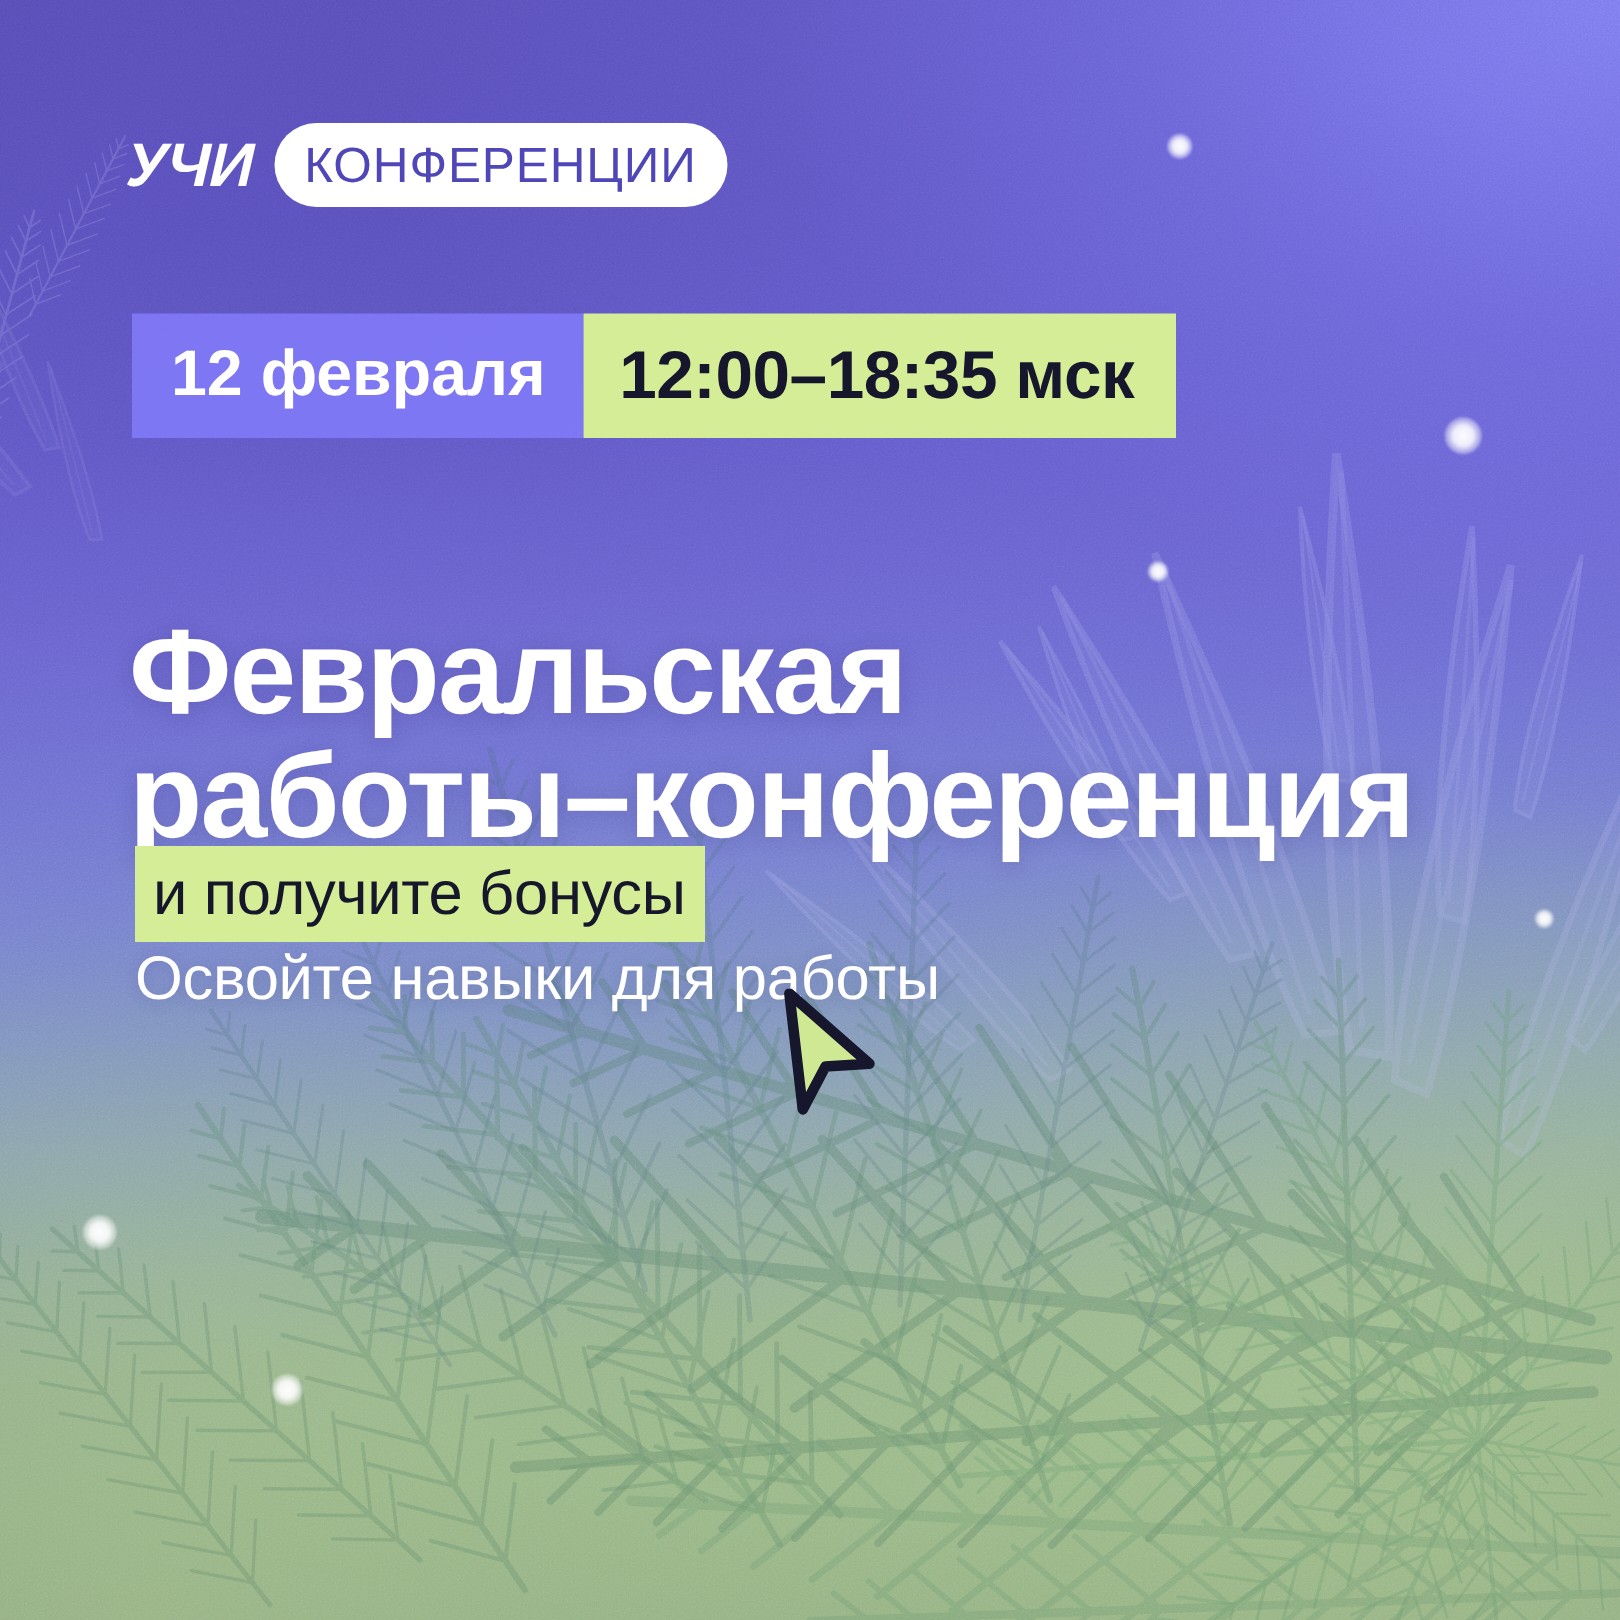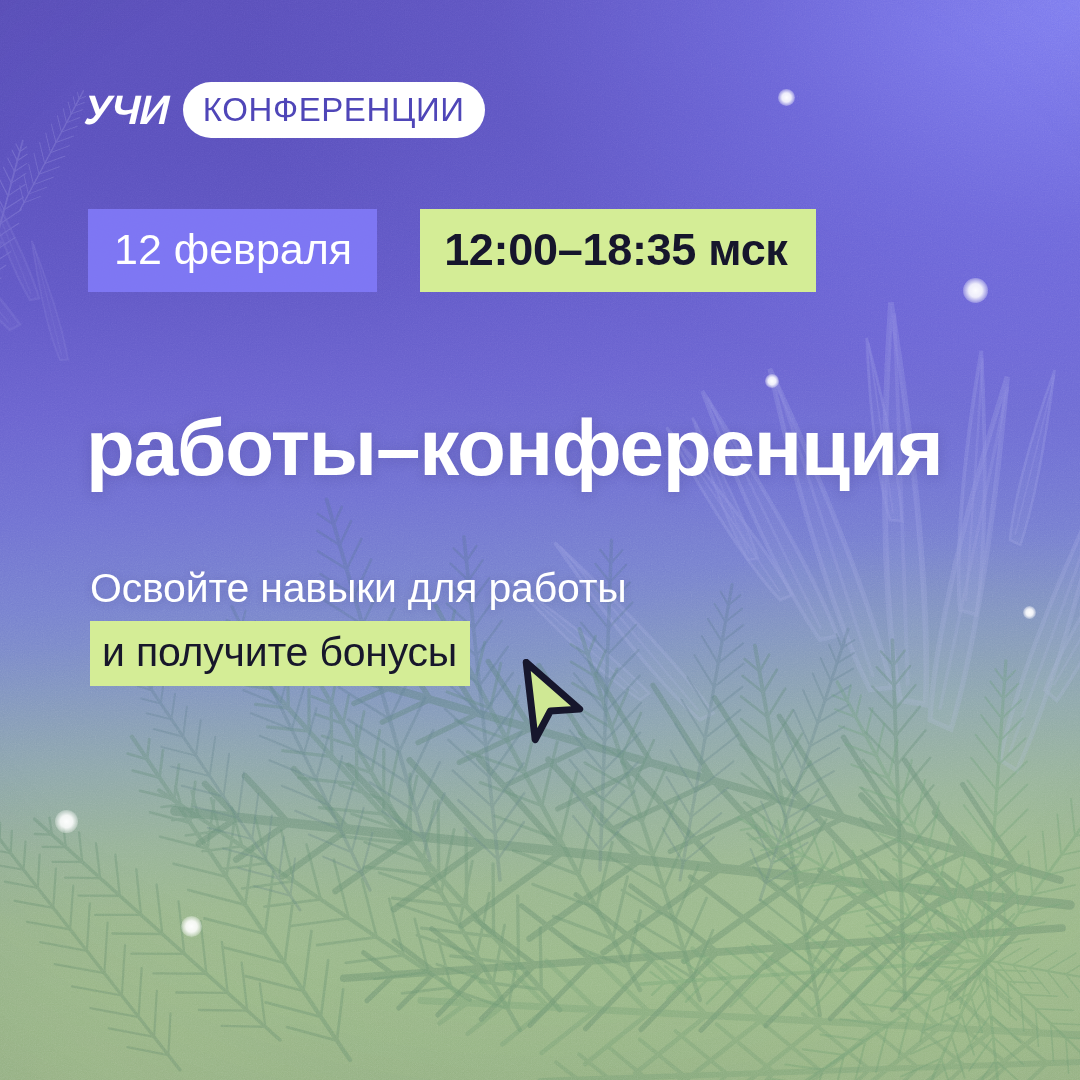--- a/index.html
+++ b/index.html
@@ -144,31 +144,30 @@
   .badge {
     display: flex;
     align-items: center;
     line-height: 1;
     white-space: nowrap;
   }
   #badge-date {
     background: rgba(130,123,250,0.86);
     color: #ffffff;
     font-size: 43px;
-    font-weight: 400;
+    font-weight: 700;
     padding: 19px 25px 21px 26px;
   }
   #badge-time {
     background: #d4ed96;
     color: #16162c;
     font-size: 45px;
     font-weight: 700;
     padding: 18px 28px 20px 24px;
     letter-spacing: -0.3px;
-    margin-left: 43px;
   }
 
   
   #headline {
     position: absolute;
     left: 86px;
     top: 352px;
     color: #ffffff;
     font-size: 80px;
     font-weight: 700;
@@ -370,28 +369,29 @@
       <span id="logo-word">УЧИ</span>
       <span id="logo-pill">КОНФЕРЕНЦИИ</span>
     </div>
 
     <div id="badge-row">
       <div class="badge" id="badge-date">12 февраля</div>
       <div class="badge" id="badge-time">12:00–18:35 мск</div>
     </div>
 
     <h1 id="headline">
+      <span class="hl-line">Февральская</span>
       <span class="hl-line">работы–конференция</span>
     </h1>
 
     <div id="subtitle">
-      <div id="sub-line1">Освойте навыки для работы</div>
       <div id="sub-line2-wrap">
         <span id="sub-line2">и получите бонусы</span>
       </div>
+      <div id="sub-line1">Освойте навыки для работы</div>
     </div>
 
     <div id="cursor">
       <svg viewBox="0 0 84 90" xmlns="http://www.w3.org/2000/svg">
         <path d="M14 6 L72 47 L43 52 L31 82 Z" fill="#cfe894" stroke="#16162c" stroke-width="7" stroke-linejoin="round" stroke-linecap="round" transform="rotate(6 42 45)"></path>
       </svg>
     </div>
 
   </div>
 </div>

